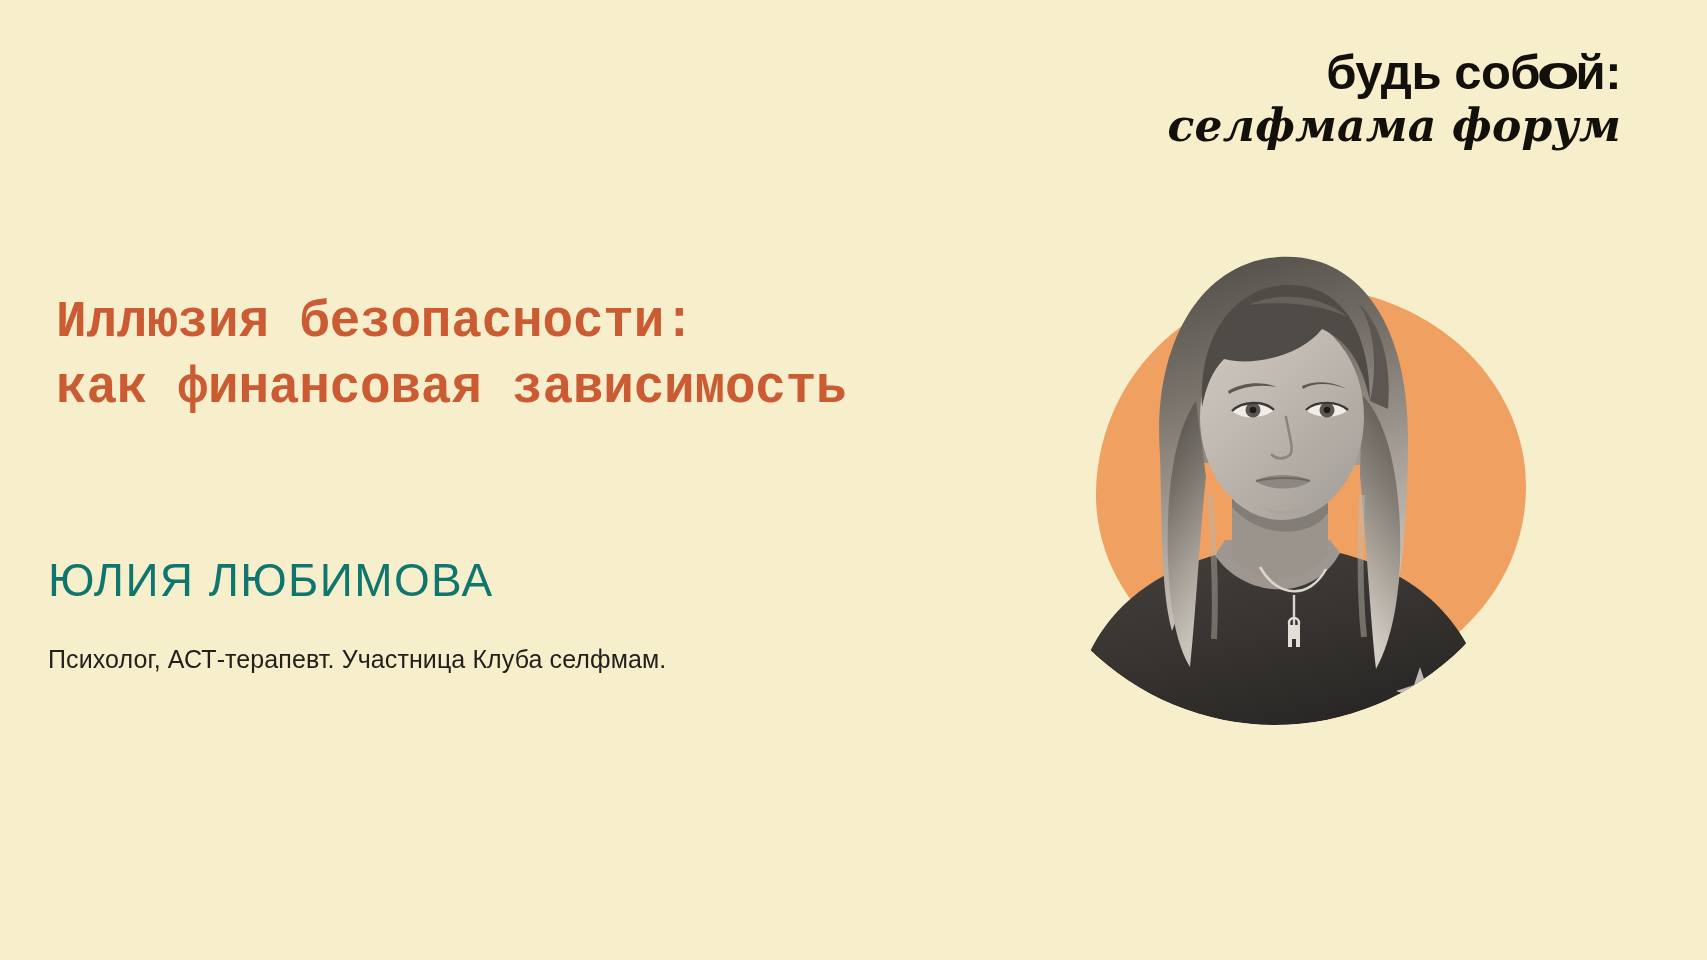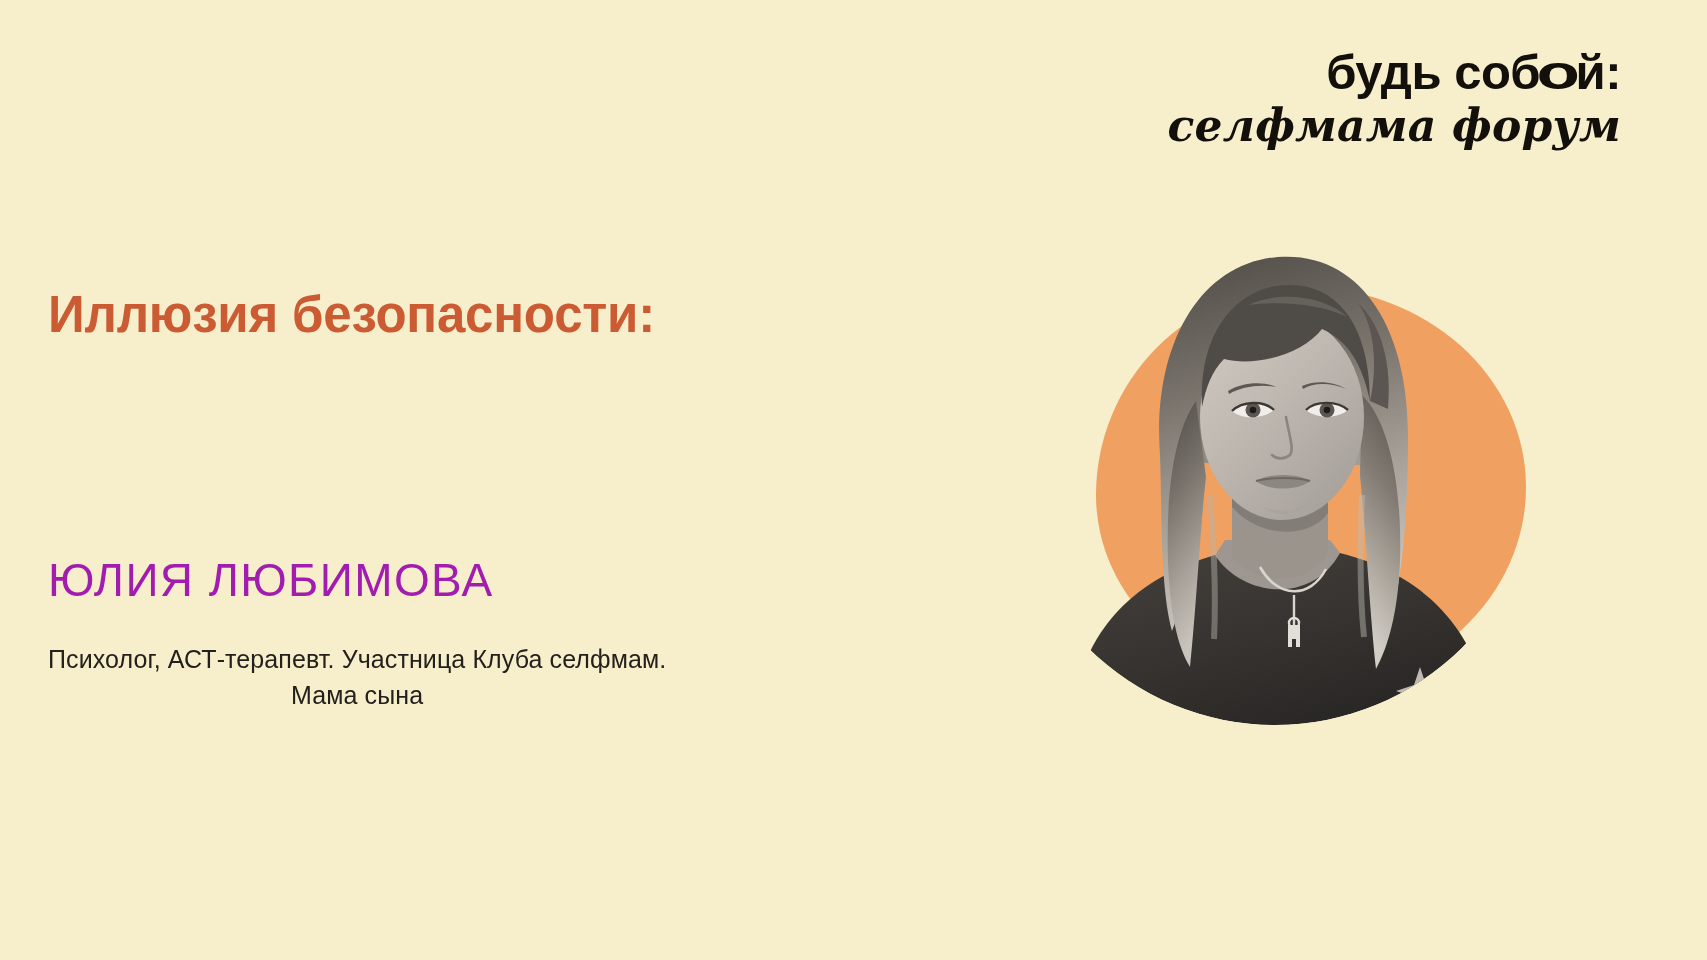--- a/index.html
+++ b/index.html
@@ -55,41 +55,41 @@
   }
 
   
   #content {
     position: absolute;
     left: 48px;
     top: 282px;
     width: 960px;
   }
   #talk-title {
-    margin: 0;
-    font-family: Liberation Sans, sans-serif;
+    margin: 8px;
+    font-family: Liberation Mono, monospace;
     font-weight: 700;
     font-size: 51px;
     line-height: 1.30;
     letter-spacing: -0.2px;
     color: #cb5b33;
   }
   #talk-title .tline { display: block; white-space: nowrap; }
 
   #speaker-name {
     margin: 0;
     position: absolute;
     top: 275px;
     left: 0;
     font-family: "Liberation Sans", sans-serif;
     font-weight: 400;
     font-size: 46px;
     letter-spacing: 1.4px;
     line-height: 1;
-    color: #a21caf;
+    color: #0f766e;
     white-space: nowrap;
   }
   #speaker-bio {
     position: absolute;
     top: 360px;
     left: 0;
     margin: 0;
     font-family: "Liberation Sans", sans-serif;
     font-weight: 400;
     font-size: 25px;
@@ -135,27 +135,27 @@
 
   <div id="logo">
     <span class="logo-line1"><span>будь соб</span><span class="wide-o">о</span><span>й:</span></span>
     <span class="logo-line2">селфмама форум</span>
   </div>
 
   <div id="content">
 
     <h1 id="talk-title">
       <span class="tline">Иллюзия безопасности:</span>
+      <span class="tline">как финансовая зависимость</span>
     </h1>
 
     <div id="speaker-name">ЮЛИЯ ЛЮБИМОВА</div>
 
     <div id="speaker-bio">
       <span class="bline">Психолог, АСТ-терапевт. Участница Клуба селфмам.</span>
-      <span class="bline">Мама сына</span>
     </div>
   </div>
 
   <div id="portrait-area">
 
     <div id="orange-blob"></div>
 
     <div id="portrait-circle">
       <svg viewBox="0 0 530 530" xmlns="http://www.w3.org/2000/svg">
         <defs>

